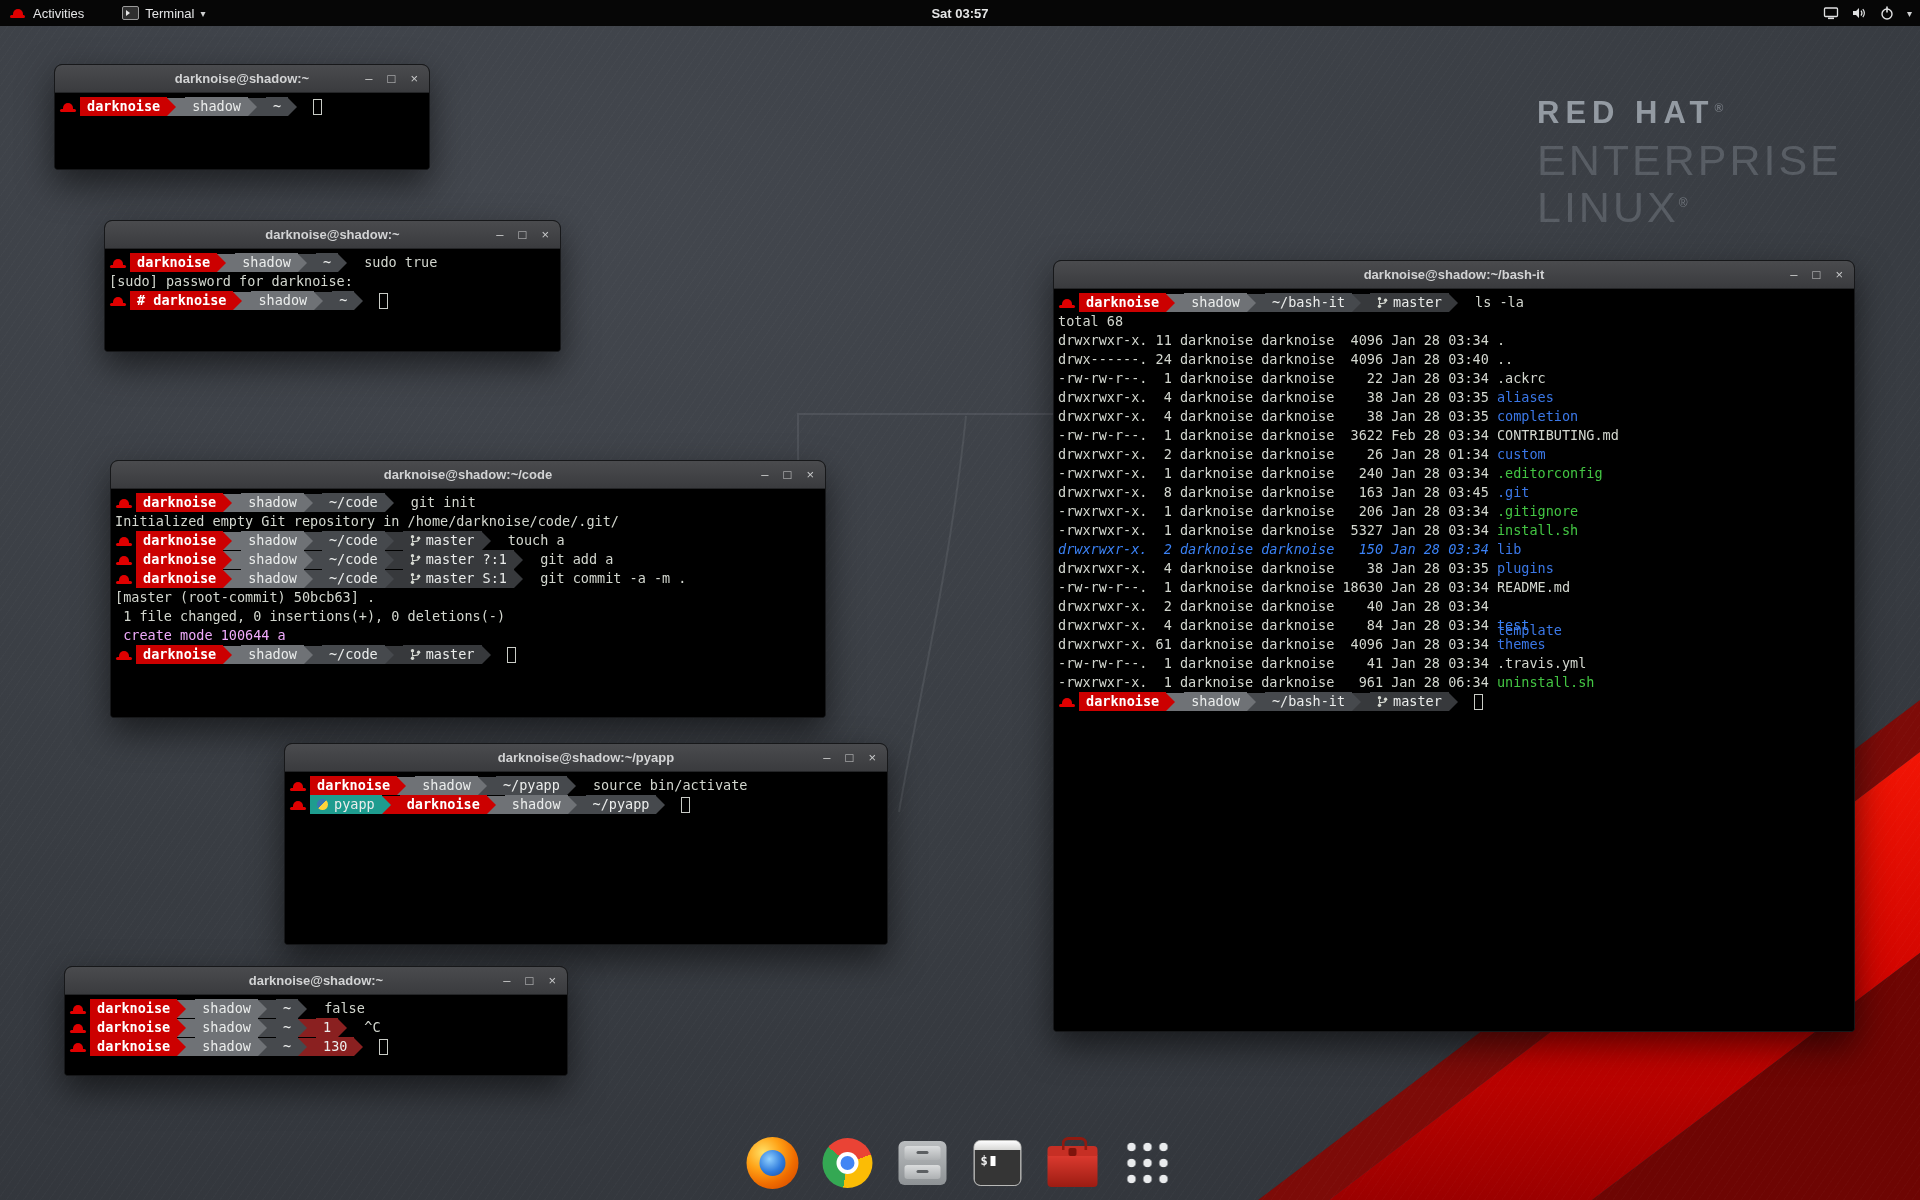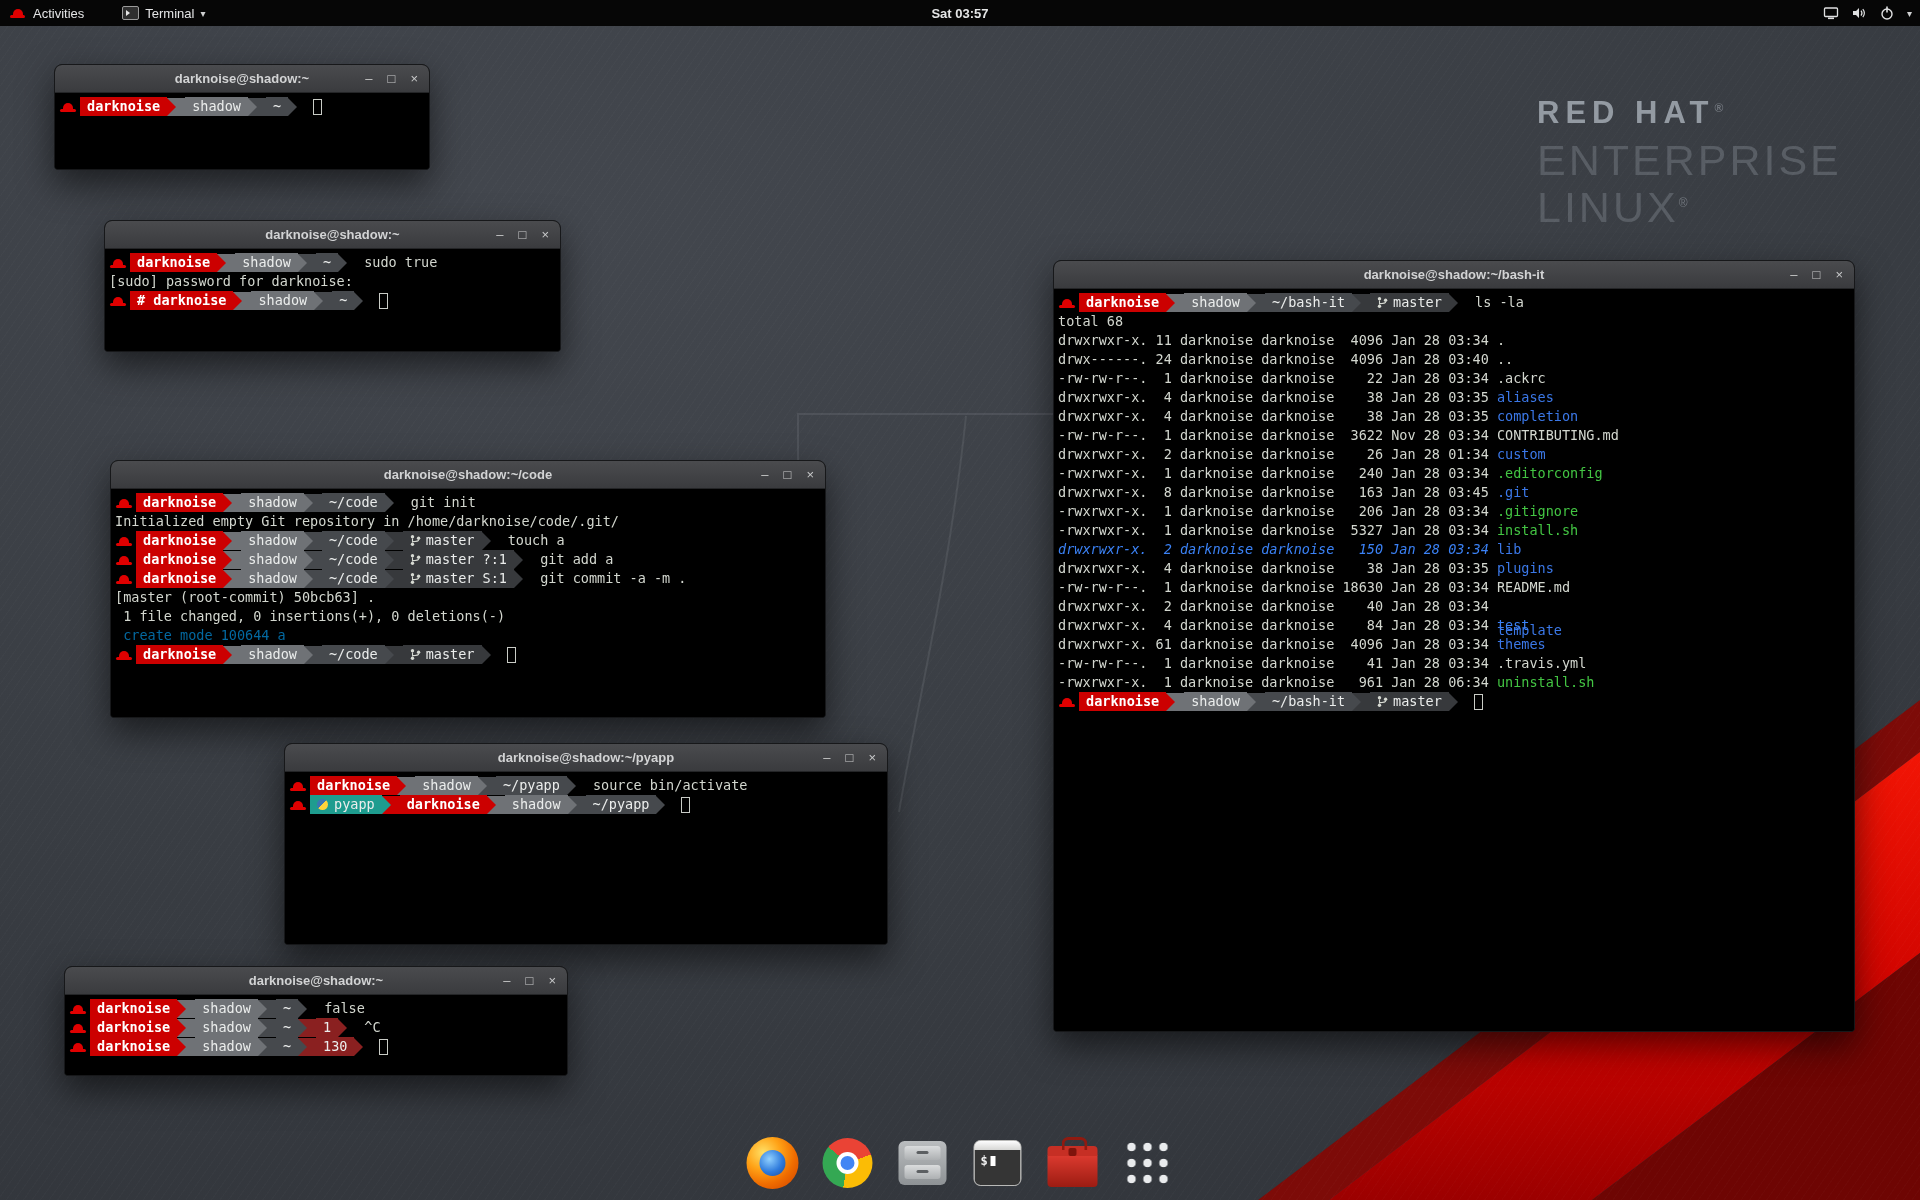--- a/index.html
+++ b/index.html
@@ -178,21 +178,21 @@
                 <path d="M2.5 4.4 L2.5 8.6 M2.5 7.6 C6.5 7.6 8.6 6.6 8.6 5.9" stroke="#d7dad3" stroke-width="1.1" fill="none"></path>
               </svg></span>master ?:1</span><span class="pl-arrow" style="border-left-color: rgb(55, 57, 60);"></span><span class="cmd" style="color: rgb(211, 215, 207);"> git add a</span></div>
         <div class="tline"><span class="hat-icon"><span class="hat-crown"></span><span class="hat-brim"></span></span><span class="seg seg-user" style="background: rgb(204, 0, 0);">darknoise</span><span class="pl-arrow" style="border-left-color: rgb(204, 0, 0); background: rgb(111, 114, 118);"></span><span class="seg seg-host" style="background: rgb(111, 114, 118);">shadow</span><span class="pl-arrow" style="border-left-color: rgb(111, 114, 118); background: rgb(70, 73, 77);"></span><span class="seg seg-path" style="background: rgb(70, 73, 77);">~/code</span><span class="pl-arrow" style="border-left-color: rgb(70, 73, 77); background: rgb(55, 57, 60);"></span><span class="seg seg-git" style="background: rgb(55, 57, 60);"><span class="git-icon"><svg width="11" height="13" viewBox="0 0 11 13">
                 <circle cx="2.5" cy="2.7" r="1.7" fill="#d7dad3"></circle>
                 <circle cx="2.5" cy="10.3" r="1.7" fill="#d7dad3"></circle>
                 <circle cx="8.6" cy="4.2" r="1.7" fill="#d7dad3"></circle>
                 <path d="M2.5 4.4 L2.5 8.6 M2.5 7.6 C6.5 7.6 8.6 6.6 8.6 5.9" stroke="#d7dad3" stroke-width="1.1" fill="none"></path>
               </svg></span>master S:1</span><span class="pl-arrow" style="border-left-color: rgb(55, 57, 60);"></span><span class="cmd" style="color: rgb(211, 215, 207);"> git commit -a -m .</span></div>
         <div class="tline"><span class="outtext" style="color: rgb(211, 215, 207);">[master (root-commit) 50bcb63] .</span></div>
         <div class="tline"><span class="outtext" style="color: rgb(211, 215, 207);"> 1 file changed, 0 insertions(+), 0 deletions(-)</span></div>
-        <div class="tline"><span class="outtext" style="color: #0369a1;"> create mode 100644 a</span></div>
+        <div class="tline"><span class="outtext" style="color: #f0abfc;"> create mode 100644 a</span></div>
         <div class="tline"><span class="hat-icon"><span class="hat-crown"></span><span class="hat-brim"></span></span><span class="seg seg-user" style="background: rgb(204, 0, 0);">darknoise</span><span class="pl-arrow" style="border-left-color: rgb(204, 0, 0); background: rgb(111, 114, 118);"></span><span class="seg seg-host" style="background: rgb(111, 114, 118);">shadow</span><span class="pl-arrow" style="border-left-color: rgb(111, 114, 118); background: rgb(70, 73, 77);"></span><span class="seg seg-path" style="background: rgb(70, 73, 77);">~/code</span><span class="pl-arrow" style="border-left-color: rgb(70, 73, 77); background: rgb(55, 57, 60);"></span><span class="seg seg-git" style="background: rgb(55, 57, 60);"><span class="git-icon"><svg width="11" height="13" viewBox="0 0 11 13">
                 <circle cx="2.5" cy="2.7" r="1.7" fill="#d7dad3"></circle>
                 <circle cx="2.5" cy="10.3" r="1.7" fill="#d7dad3"></circle>
                 <circle cx="8.6" cy="4.2" r="1.7" fill="#d7dad3"></circle>
                 <path d="M2.5 4.4 L2.5 8.6 M2.5 7.6 C6.5 7.6 8.6 6.6 8.6 5.9" stroke="#d7dad3" stroke-width="1.1" fill="none"></path>
               </svg></span>master</span><span class="pl-arrow" style="border-left-color: rgb(55, 57, 60);"></span><span class="cursor"></span></div>
       </div>
   </div>
 
   <div class="window" id="win-pyapp">
@@ -241,21 +241,21 @@
                 <circle cx="2.5" cy="10.3" r="1.7" fill="#d7dad3"></circle>
                 <circle cx="8.6" cy="4.2" r="1.7" fill="#d7dad3"></circle>
                 <path d="M2.5 4.4 L2.5 8.6 M2.5 7.6 C6.5 7.6 8.6 6.6 8.6 5.9" stroke="#d7dad3" stroke-width="1.1" fill="none"></path>
               </svg></span>master</span><span class="pl-arrow" style="border-left-color: rgb(55, 57, 60);"></span><span class="cmd" style="color: rgb(211, 215, 207);"> ls -la</span></div>
         <div class="tline"><span class="outtext" style="color: rgb(211, 215, 207);">total 68</span></div>
         <div class="tline"><span class="outtext" style="color: rgb(211, 215, 207);">drwxrwxr-x. 11 darknoise darknoise  4096 Jan 28 03:34 </span><span class="fname" style="color: rgb(211, 215, 207);">.</span></div>
         <div class="tline"><span class="outtext" style="color: rgb(211, 215, 207);">drwx------. 24 darknoise darknoise  4096 Jan 28 03:40 </span><span class="fname" style="color: rgb(211, 215, 207);">..</span></div>
         <div class="tline"><span class="outtext" style="color: rgb(211, 215, 207);">-rw-rw-r--.  1 darknoise darknoise    22 Jan 28 03:34 </span><span class="fname" style="color: rgb(211, 215, 207);">.ackrc</span></div>
         <div class="tline"><span class="outtext" style="color: rgb(211, 215, 207);">drwxrwxr-x.  4 darknoise darknoise    38 Jan 28 03:35 </span><span class="fname" style="color: rgb(59, 120, 232);">aliases</span></div>
         <div class="tline"><span class="outtext" style="color: rgb(211, 215, 207);">drwxrwxr-x.  4 darknoise darknoise    38 Jan 28 03:35 </span><span class="fname" style="color: rgb(59, 120, 232);">completion</span></div>
-        <div class="tline"><span class="outtext" style="color: rgb(211, 215, 207);">-rw-rw-r--.  1 darknoise darknoise  3622 Nov 28 03:34 </span><span class="fname" style="color: rgb(211, 215, 207);">CONTRIBUTING.md</span></div>
+        <div class="tline"><span class="outtext" style="color: rgb(211, 215, 207);">-rw-rw-r--.  1 darknoise darknoise  3622 Feb 28 03:34 </span><span class="fname" style="color: rgb(211, 215, 207);">CONTRIBUTING.md</span></div>
         <div class="tline"><span class="outtext" style="color: rgb(211, 215, 207);">drwxrwxr-x.  2 darknoise darknoise    26 Jan 28 01:34 </span><span class="fname" style="color: rgb(59, 120, 232);">custom</span></div>
         <div class="tline"><span class="outtext" style="color: rgb(211, 215, 207);">-rwxrwxr-x.  1 darknoise darknoise   240 Jan 28 03:34 </span><span class="fname" style="color: rgb(67, 197, 67);">.editorconfig</span></div>
         <div class="tline"><span class="outtext" style="color: rgb(211, 215, 207);">drwxrwxr-x.  8 darknoise darknoise   163 Jan 28 03:45 </span><span class="fname" style="color: rgb(59, 120, 232);">.git</span></div>
         <div class="tline"><span class="outtext" style="color: rgb(211, 215, 207);">-rwxrwxr-x.  1 darknoise darknoise   206 Jan 28 03:34 </span><span class="fname" style="color: rgb(67, 197, 67);">.gitignore</span></div>
         <div class="tline"><span class="outtext" style="color: rgb(211, 215, 207);">-rwxrwxr-x.  1 darknoise darknoise  5327 Jan 28 03:34 </span><span class="fname" style="color: rgb(67, 197, 67);">install.sh</span></div>
         <div class="tline"><span class="outtext" style="color: #3b82f6; font-style: italic;">drwxrwxr-x.  2 darknoise darknoise   150 Jan 28 03:34 </span><span class="fname" style="color: rgb(59, 120, 232);">lib</span></div>
         <div class="tline"><span class="outtext" style="color: rgb(211, 215, 207);">drwxrwxr-x.  4 darknoise darknoise    38 Jan 28 03:35 </span><span class="fname" style="color: rgb(59, 120, 232);">plugins</span></div>
         <div class="tline"><span class="outtext" style="color: rgb(211, 215, 207);">-rw-rw-r--.  1 darknoise darknoise 18630 Jan 28 03:34 </span><span class="fname" style="color: rgb(211, 215, 207);">README.md</span></div>
         <div class="tline"><span class="outtext" style="color: rgb(211, 215, 207);">drwxrwxr-x.  2 darknoise darknoise    40 Jan 28 03:34 </span><span class="fname" style="color: rgb(59, 120, 232); margin-top: 48px;">template</span></div>
         <div class="tline"><span class="outtext" style="color: rgb(211, 215, 207);">drwxrwxr-x.  4 darknoise darknoise    84 Jan 28 03:34 </span><span class="fname" style="color: #3b82f6;">test</span></div>

